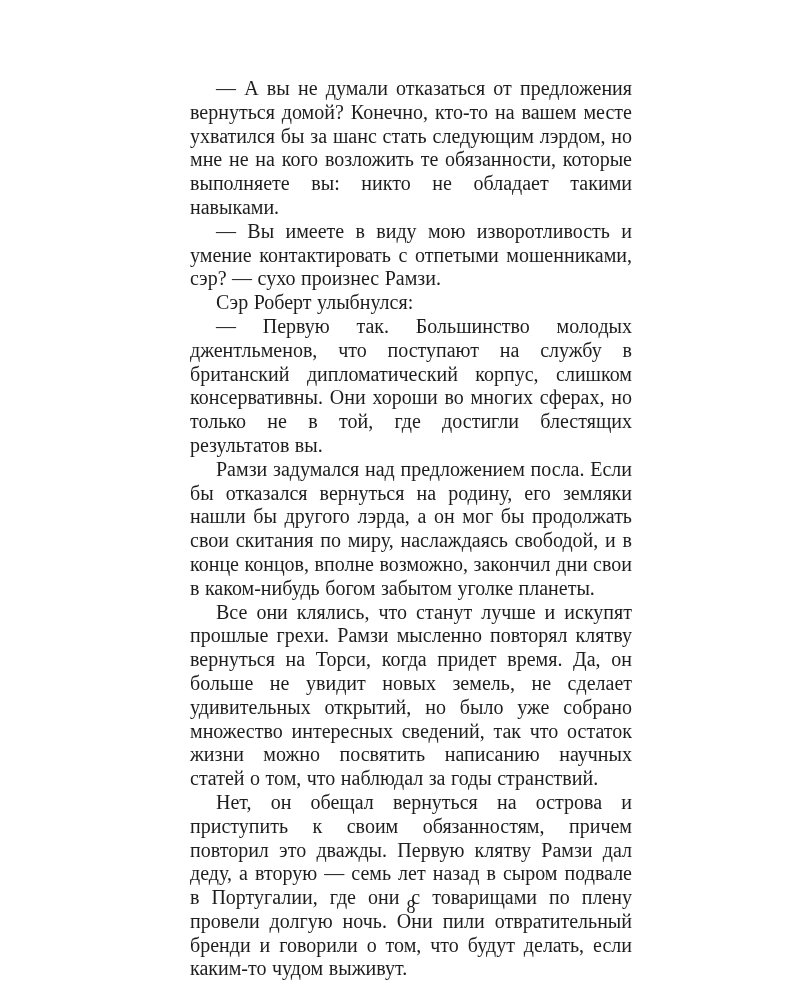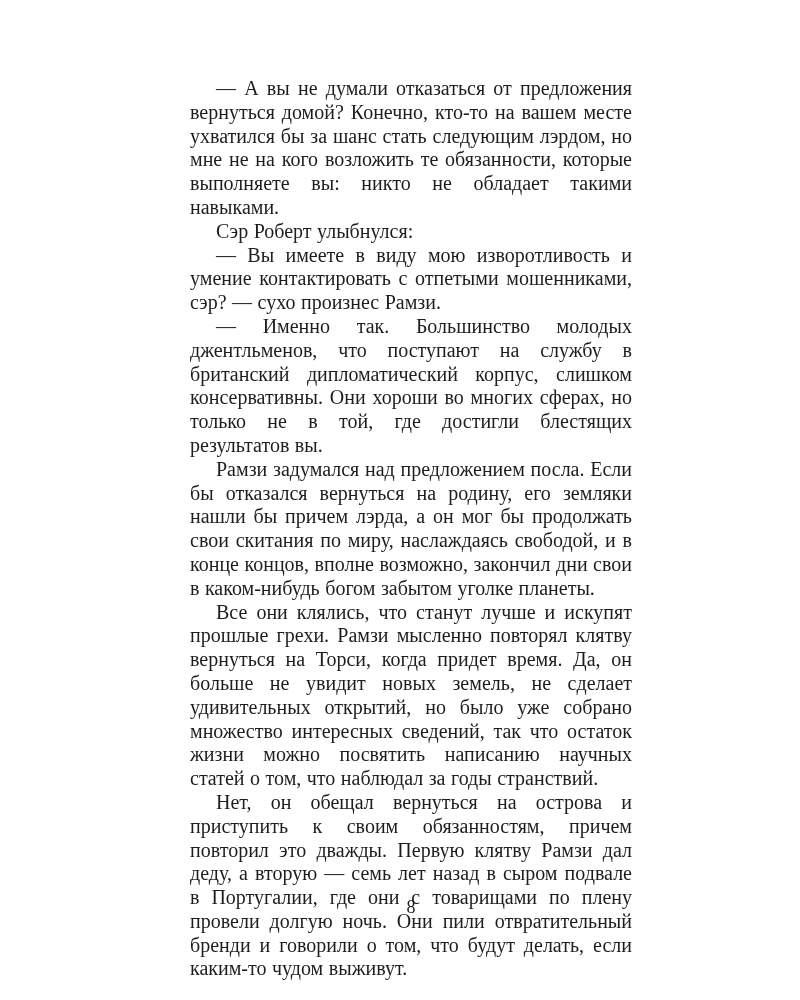--- a/index.html
+++ b/index.html
@@ -47,21 +47,21 @@
     font-size: 18px;
     line-height: 22px;
   }
 </style>
 </head>
 <body>
 
 <div class="page">
   <div class="text-block" lang="ru">
     <p>— А вы не думали отказаться от предложения вернуться домой? Конечно, кто-то на вашем месте ухватился бы за шанс стать следующим лэрдом, но мне не на кого возложить те обязанности, которые выполняете вы: никто не обладает такими навыками.</p>
+    <p>— Вы имеете в виду мою изворотливость и умение контактировать с отпетыми мошенниками, сэр? — сухо произнес Рамзи.</p>
     <p>Сэр Роберт улыбнулся:</p>
-    <p>— Вы имеете в виду мою изворотливость и умение контактировать с отпетыми мошенниками, сэр? — сухо произнес Рамзи.</p>
-    <p>— Именно так. Большинство молодых джентльменов, что поступают на службу в британский дипломатический корпус, слишком консервативны. Они хороши во многих сферах, но только не в той, где достигли блестящих результатов вы.</p>
-    <p>Рамзи задумался над предложением посла. Если бы отказался вернуться на родину, его земляки нашли бы причем лэрда, а он мог бы продолжать свои скитания по миру, наслаждаясь свободой, и в конце концов, вполне возможно, закончил дни свои в каком-нибудь богом забытом уголке планеты.</p>
+    <p>— Первую так. Большинство молодых джентльменов, что поступают на службу в британский дипломатический корпус, слишком консервативны. Они хороши во многих сферах, но только не в той, где достигли блестящих результатов вы.</p>
+    <p>Рамзи задумался над предложением посла. Если бы отказался вернуться на родину, его земляки нашли бы другого лэрда, а он мог бы продолжать свои скитания по миру, наслаждаясь свободой, и в конце концов, вполне возможно, закончил дни свои в каком-нибудь богом забытом уголке планеты.</p>
     <p>Все они клялись, что станут лучше и искупят прошлые грехи. Рамзи мысленно повторял клятву вернуться на Торси, когда придет время. Да, он больше не увидит новых земель, не сделает удивительных открытий, но было уже собрано множество интересных сведений, так что остаток жизни можно посвятить написанию научных статей о том, что наблюдал за годы странствий.</p>
     <p>Нет, он обещал вернуться на острова и приступить к своим обязанностям, причем повторил это дважды. Первую клятву Рамзи дал деду, а вторую — семь лет назад в сыром подвале в Португалии, где они с товарищами по плену провели долгую ночь. Они пили отвратительный бренди и говорили о том, что будут делать, если каким-то чудом выживут.</p>
   </div>
   <div class="page-number">8</div>
 </div>
 
 </body></html>

